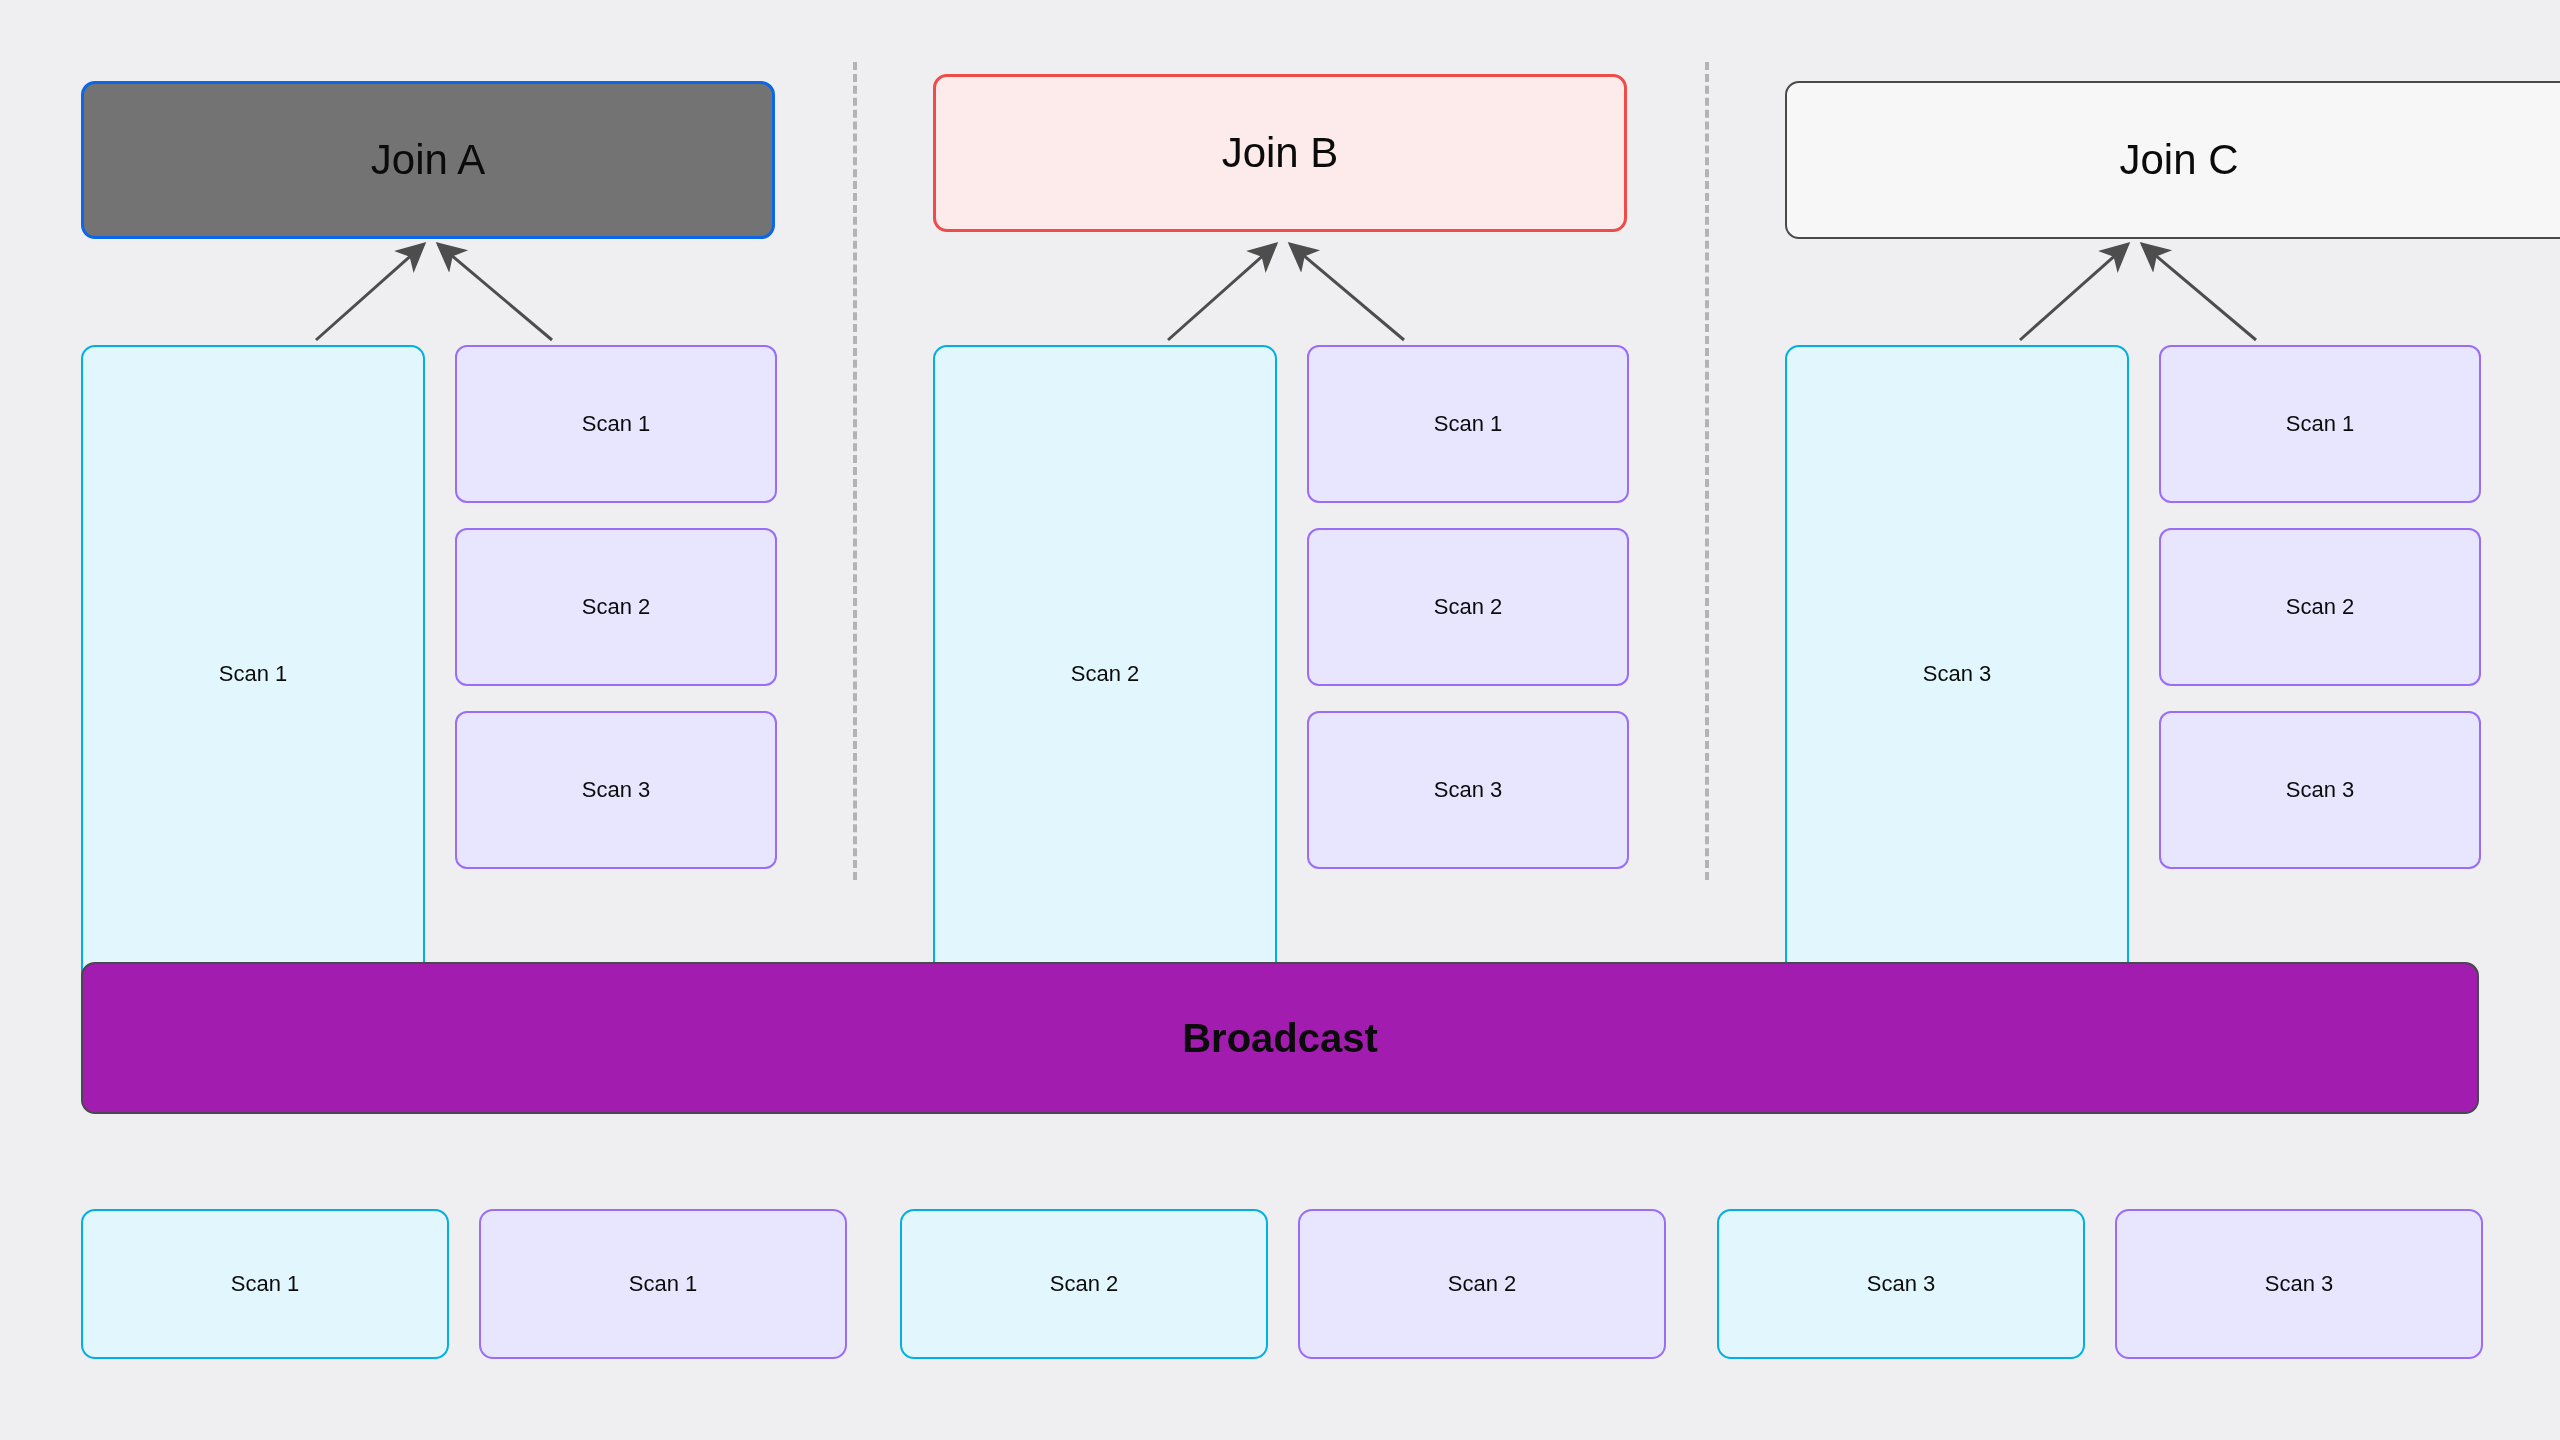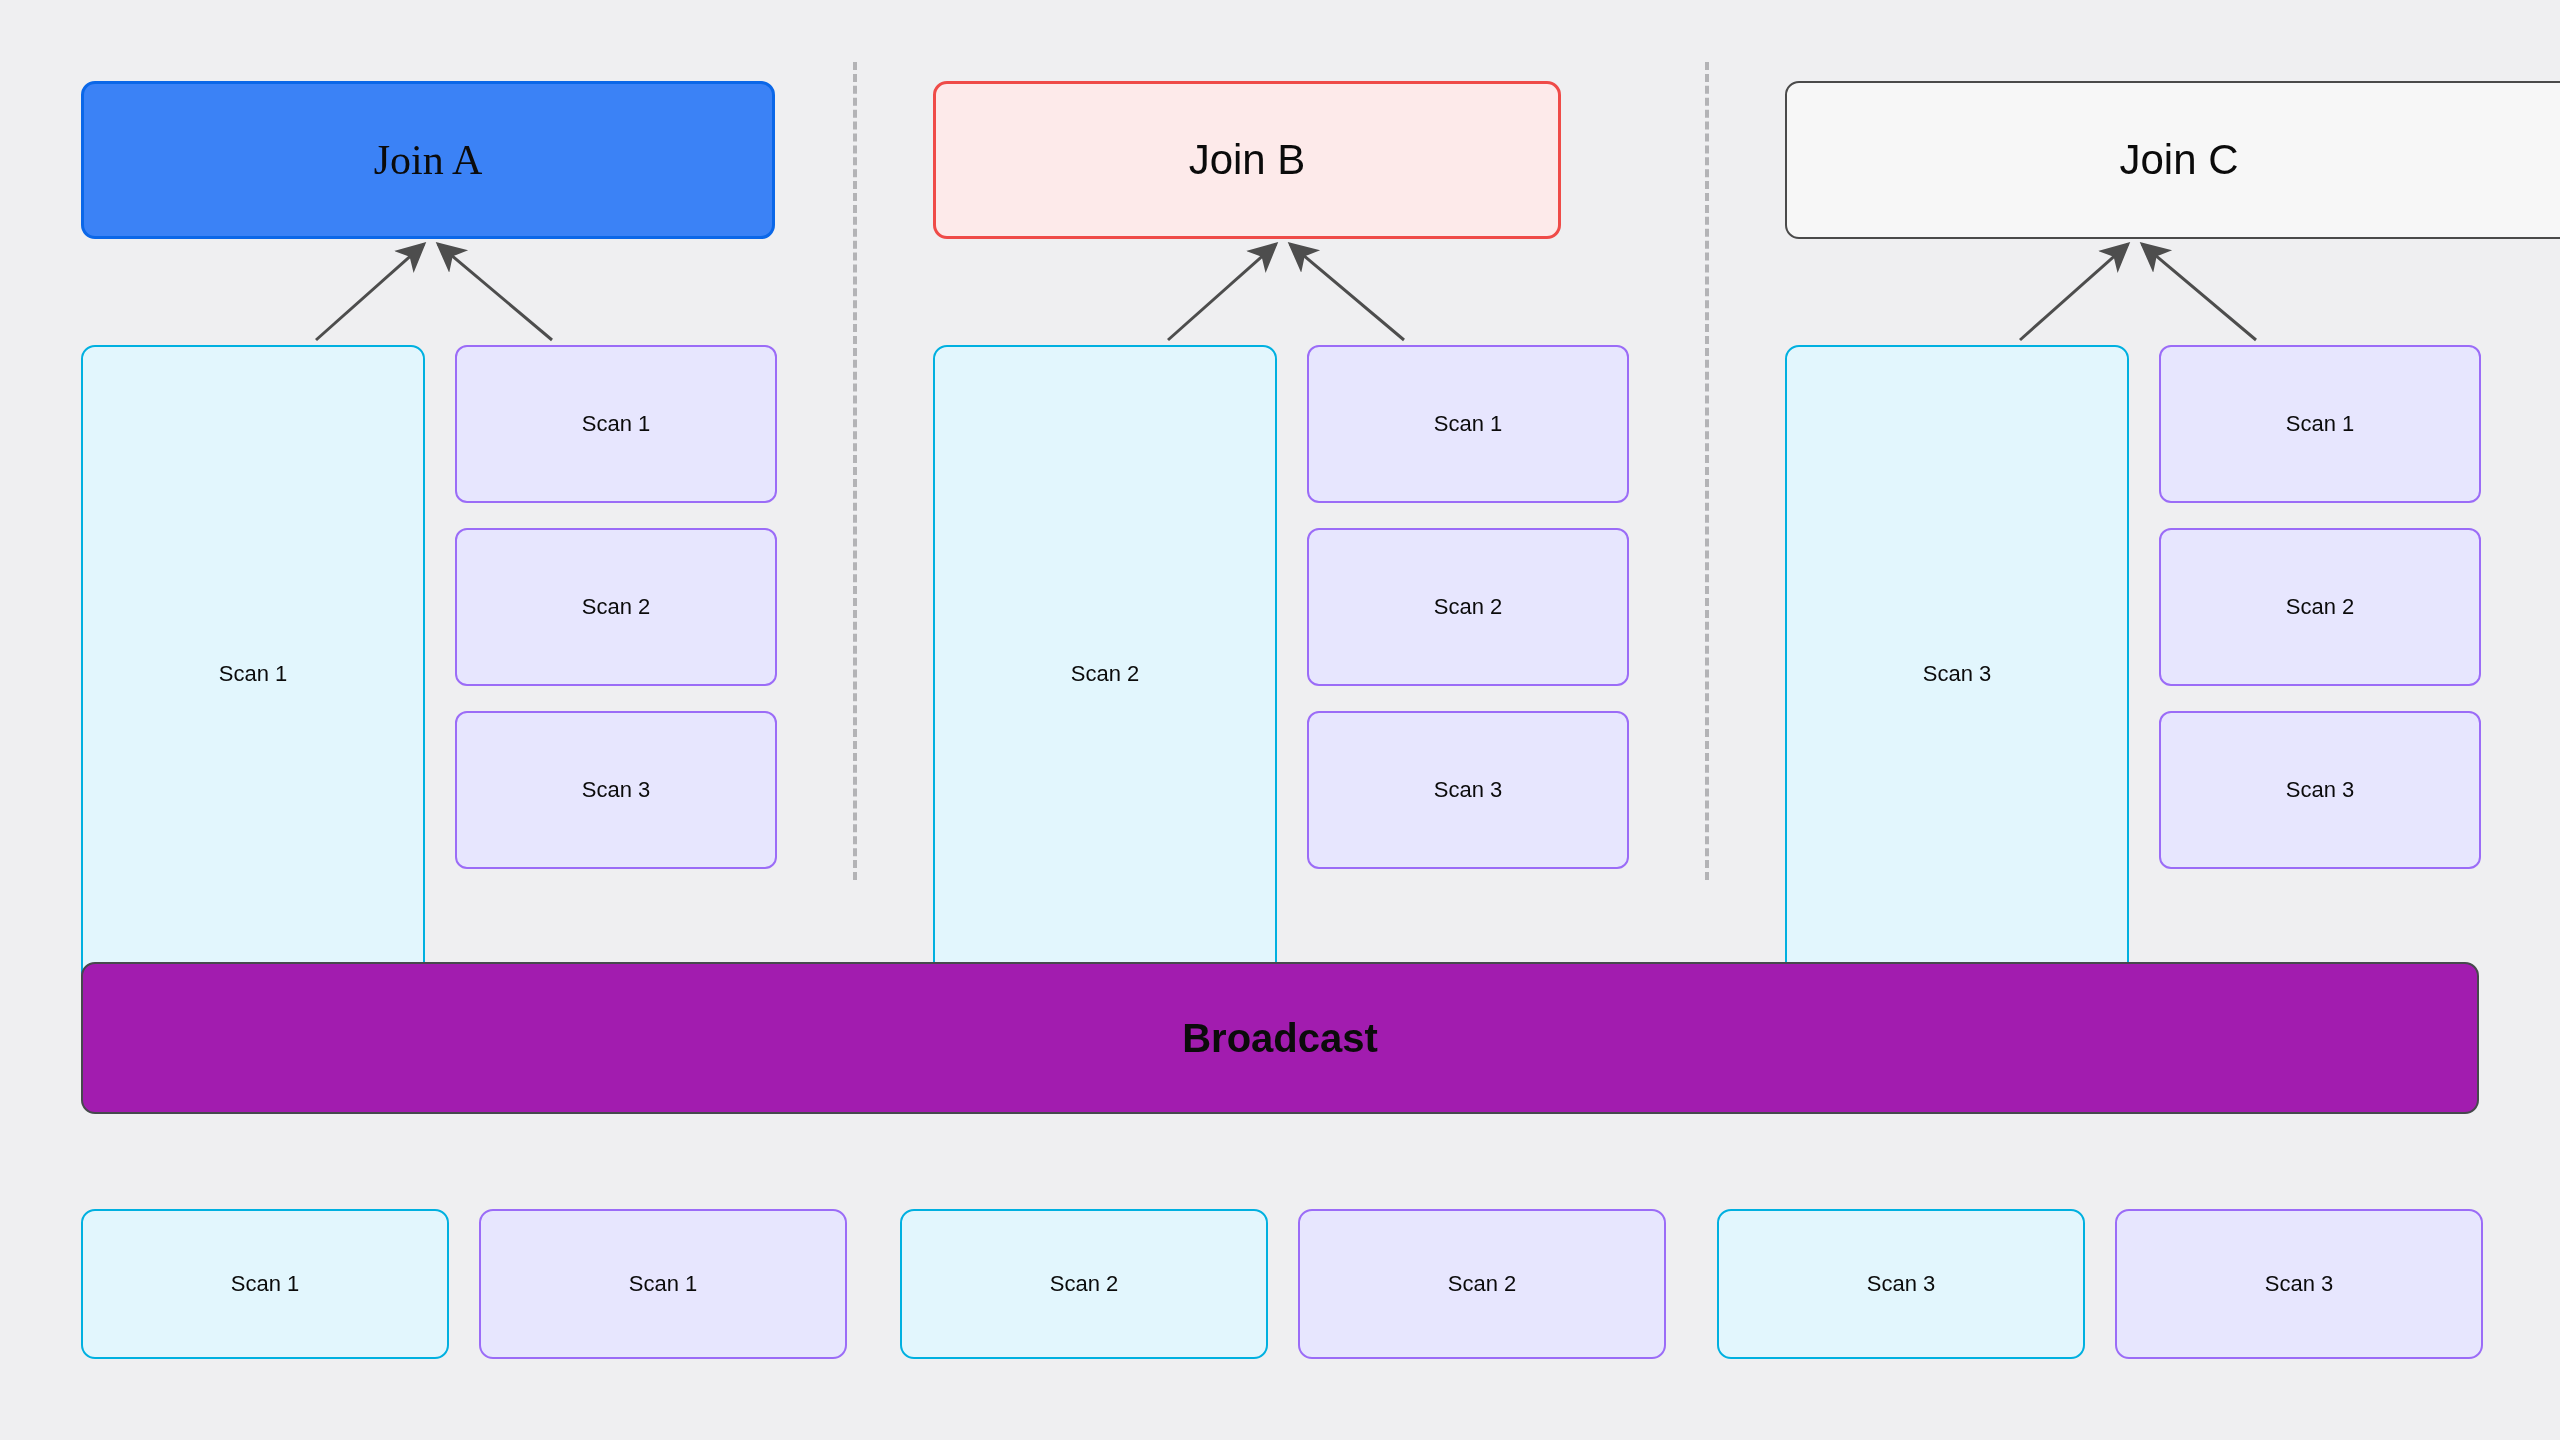--- a/index.html
+++ b/index.html
@@ -32,21 +32,21 @@
   }
 
   
   .join {
     height: 158px;
     border-width: 3px;
     border-radius: 14px;
     font-size: 42px;
     font-weight: 400;
   }
-  .join-a { background: #3b82f6; border-color: #0b67e8; font-family: Liberation Serif, serif; }
+  .join-a { background: #737373; border-color: #0b67e8; }
   .join-b { background: #fdeaea; border-color: #ef4b48; }
   .join-c { background: #f7f7f7; border-color: #4a4a4a; border-width: 2px; }
 
   
   .scan { font-size: 22px; border-width: 2.5px; }
   .scan-cyan   { background: #e2f6fd; border-color: #00b0e0; }
   .scan-purple { background: #e7e6fe; border-color: #9b6cf7; }
 
   .scan-tall   { width: 344px; height: 658px; border-radius: 14px; }
   .scan-small  { width: 322px; height: 158px; border-radius: 12px; }
@@ -100,21 +100,21 @@
   <div class="divider" style="left:1705px;"></div>
 
   <div class="box join join-a" style="left:81px; top:81px; width:694px;">Join A</div>
 
   <div class="box scan scan-cyan scan-tall" style="left:81px; top:345px;">Scan 1</div>
 
   <div class="box scan scan-purple scan-small" style="left:455px; top:345px;">Scan 1</div>
   <div class="box scan scan-purple scan-small" style="left:455px; top:528px;">Scan 2</div>
   <div class="box scan scan-purple scan-small" style="left:455px; top:711px;">Scan 3</div>
 
-  <div class="box join join-b" style="left:933px; top:81px; width:628px;">Join B</div>
+  <div class="box join join-b" style="left:933px; top:74px; width:694px;">Join B</div>
 
   <div class="box scan scan-cyan scan-tall" style="left:933px; top:345px;">Scan 2</div>
 
   <div class="box scan scan-purple scan-small" style="left:1307px; top:345px;">Scan 1</div>
   <div class="box scan scan-purple scan-small" style="left:1307px; top:528px;">Scan 2</div>
   <div class="box scan scan-purple scan-small" style="left:1307px; top:711px;">Scan 3</div>
 
   <div class="box join join-c" style="left:1785px; top:81px; width:788px;">Join C</div>
 
   <div class="box scan scan-cyan scan-tall" style="left:1785px; top:345px;">Scan 3</div>

